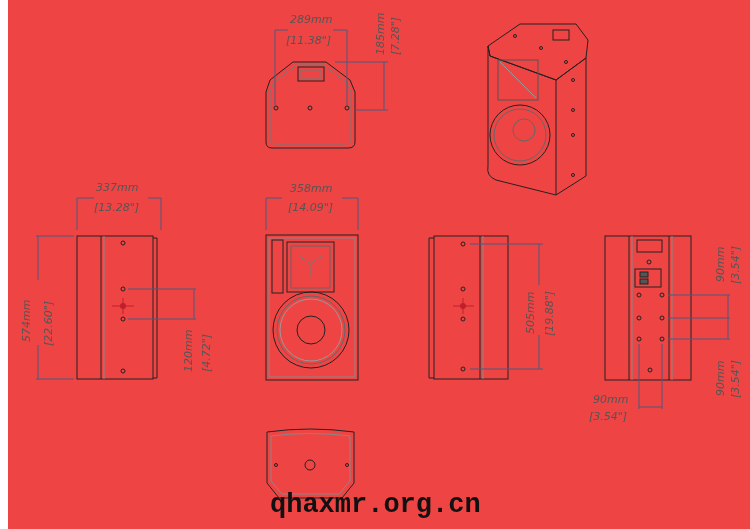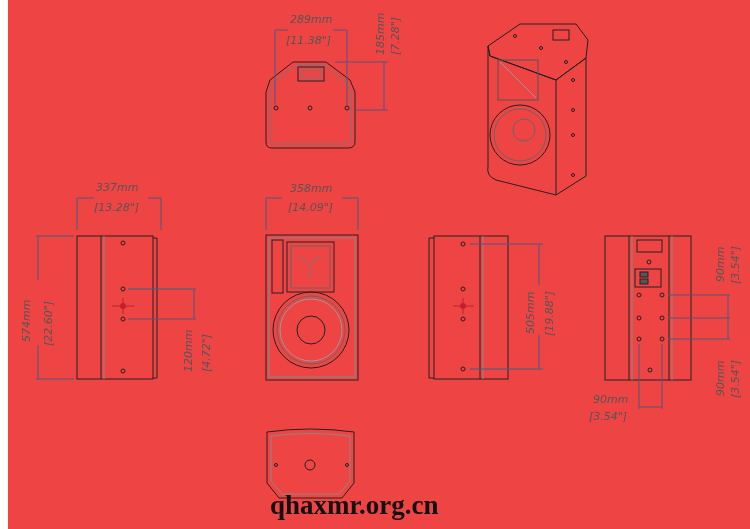--- a/index.html
+++ b/index.html
@@ -1,19 +1,19 @@
 <!DOCTYPE html>
 <html><head>
 <meta charset="utf-8">
 <style>
   html,body{margin:0;padding:0;background:#fff;}
   #canvas{position:relative;width:750px;height:529px;overflow:hidden;background:#ef4444;font-family:"DejaVu Sans",sans-serif;margin-left:8px;}
   svg{position:absolute;left:0;top:0;}
   .dim{font-family:"DejaVu Sans",sans-serif;font-style:italic;font-size:11px;fill:#555;}
-  .wm{position:absolute;left:262px;top:490px;font-family:Liberation Serif, serif;font-weight:bold;font-size:27px;color:#111;letter-spacing:0px;}
+  .wm{position:absolute;left:262px;top:490px;font-family:Liberation Mono, monospace;font-weight:bold;font-size:27px;color:#111;letter-spacing:0px;}
 </style>
 </head>
 <body>
 
 <div id="canvas">
 <svg width="750" height="529" viewBox="0 0 750 529" xmlns="http://www.w3.org/2000/svg">
 
   <g stroke="#222" fill="none" stroke-width="1">
     <path d="M285 62 L318 62 L342 80 L347 92 L347 142 Q347 148 340 148 L264 148 Q258 148 258 142 L258 92 L262 80 Z"></path>
     <path d="M289 65 L315 65 L338 82 L343 92 L343 139 Q343 144 337 144 L268 144 Q262 144 262 139 L262 92 L266 82 Z" stroke="#777"></path>

